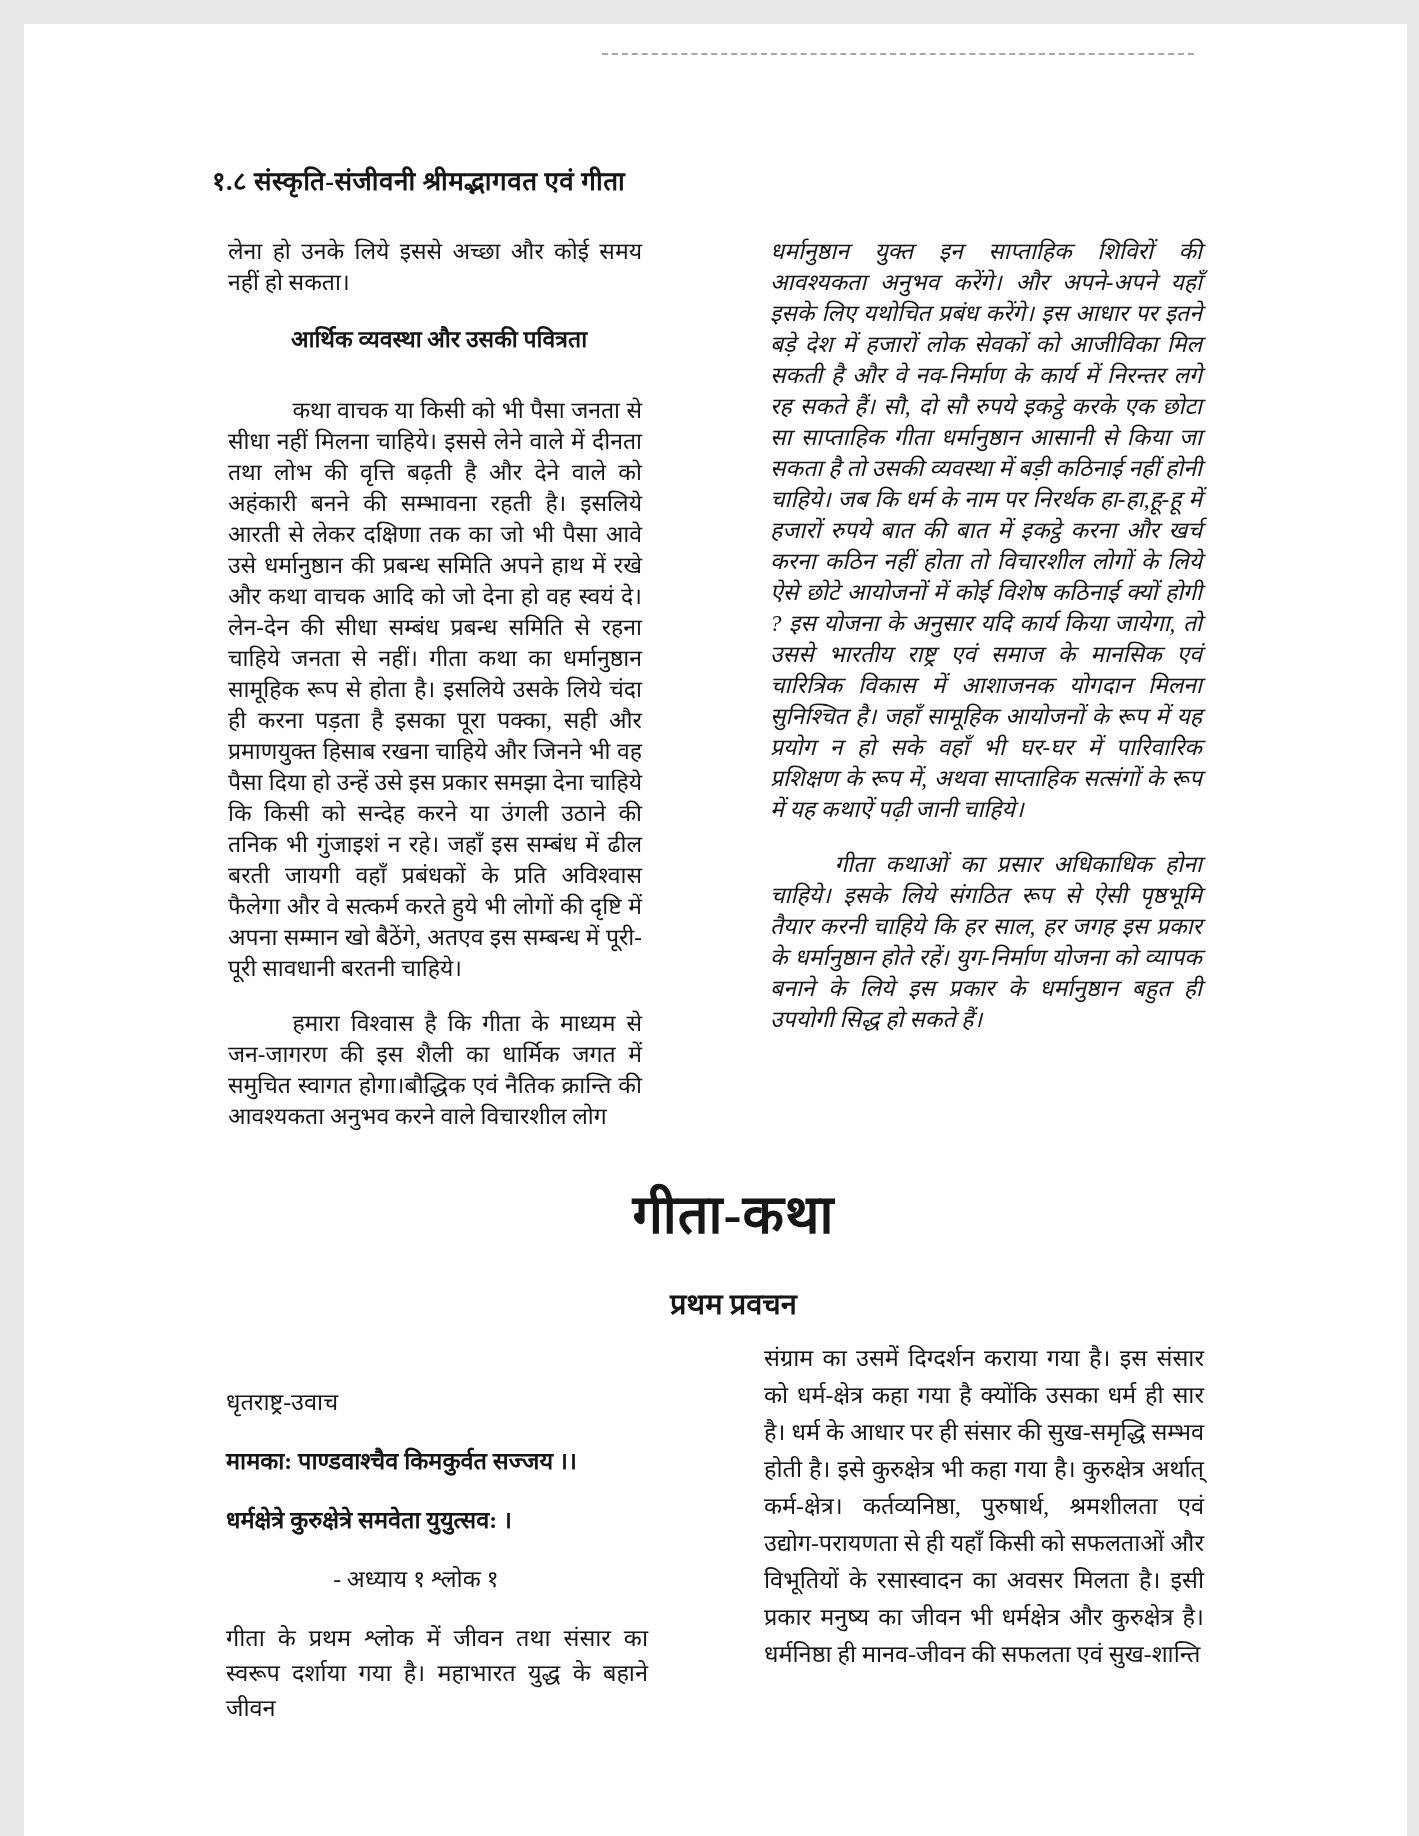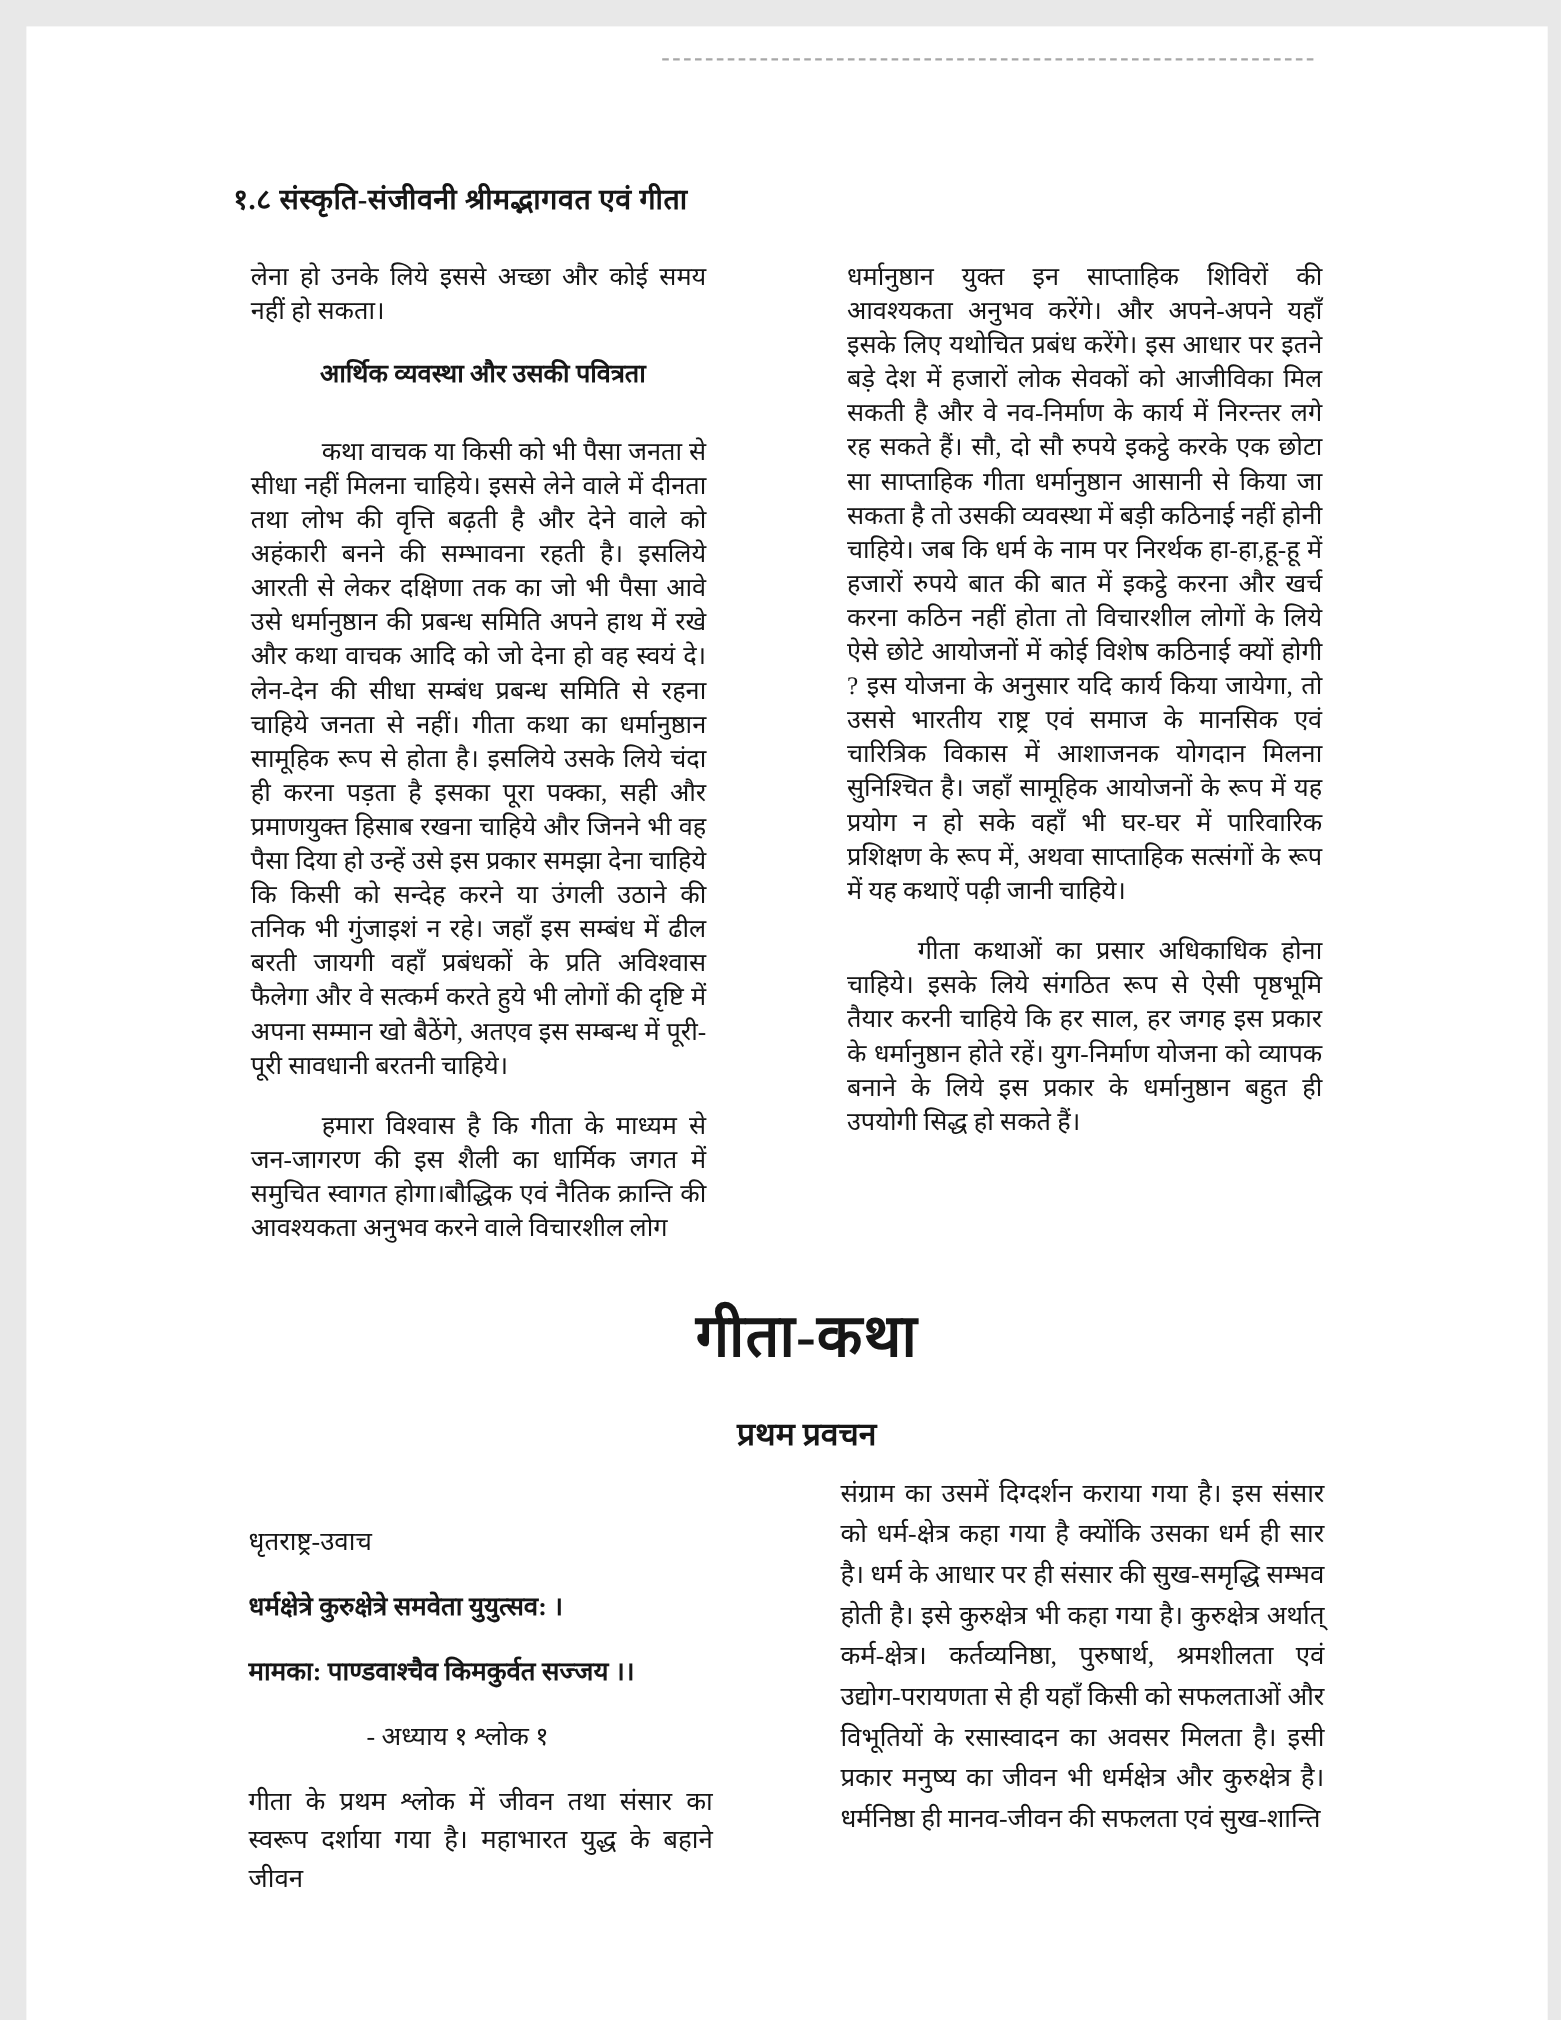--- a/index.html
+++ b/index.html
@@ -33,21 +33,21 @@
     letter-spacing: 0.5px;
     white-space: nowrap;
   }
   .col {
     position: absolute;
     text-align: justify;
     font-size: 23px;
     line-height: 31px;
   }
   .col-top-left  { top: 188px; left: 180px; width: 462px; }
-  .col-top-right { top: 188px; left: 722px; width: 480px; }
+  .col-top-right { top: 188px; left: 722px; width: 480px; font-style: italic; }
   .col-bot-left  { top: 1296px; left: 178px; width: 470px; font-size: 23.5px; line-height: 35px; }
   .col-bot-right { top: 1292px; left: 716px; width: 488px; font-size: 23.5px; line-height: 37px; }
   .para-indent { text-indent: 2.8em; }
   .section-heading {
     font-weight: 700;
     text-align: center;
     padding-left: 20px;
     margin-top: 2px;
     margin-bottom: 16px;
     white-space: nowrap;
@@ -96,22 +96,22 @@
     <p class="para-indent">गीता कथाओं का प्रसार अधिकाधिक होना चाहिये। इसके लिये संगठित रूप से ऐसी पृष्ठभूमि तैयार करनी चाहिये कि हर साल, हर जगह इस प्रकार के धर्मानुष्ठान होते रहें। युग-निर्माण योजना को व्यापक बनाने के लिये इस प्रकार के धर्मानुष्ठान बहुत ही उपयोगी सिद्ध हो सकते हैं।</p>
   </div>
 
   <div class="title-block">
     <div class="article-title">गीता-कथा</div>
     <div class="article-subtitle">प्रथम प्रवचन</div>
   </div>
 
   <div class="col col-bot-left">
     <div class="speaker-line">धृतराष्ट्र-उवाच</div>
+    <div class="shloka">मामका: पाण्डवाश्चैव किमकुर्वत सज्जय ।।</div>
     <div class="shloka">धर्मक्षेत्रे कुरुक्षेत्रे समवेता युयुत्सव: ।</div>
-    <div class="shloka">मामका: पाण्डवाश्चैव किमकुर्वत सज्जय ।।</div>
     <div class="attribution">- अध्याय १ श्लोक १</div>
     <p>गीता के प्रथम श्लोक में जीवन तथा संसार का स्वरूप दर्शाया गया है। महाभारत युद्ध के बहाने जीवन</p>
   </div>
 
   <div class="col col-bot-right">
     <p>संग्राम का उसमें दिग्दर्शन कराया गया है। इस संसार को धर्म-क्षेत्र कहा गया है क्योंकि उसका  धर्म ही सार है। धर्म के आधार पर ही संसार की सुख-समृद्धि सम्भव होती है। इसे कुरुक्षेत्र भी  कहा गया है। कुरुक्षेत्र अर्थात् कर्म-क्षेत्र। कर्तव्यनिष्ठा, पुरुषार्थ, श्रमशीलता एवं उद्योग-परायणता से ही यहाँ किसी को सफलताओं और विभूतियों के रसास्वादन का अवसर मिलता है। इसी प्रकार मनुष्य का जीवन भी  धर्मक्षेत्र और कुरुक्षेत्र  है। धर्मनिष्ठा ही मानव-जीवन की सफलता एवं सुख-शान्ति</p>
   </div>
 
 </div>
 

